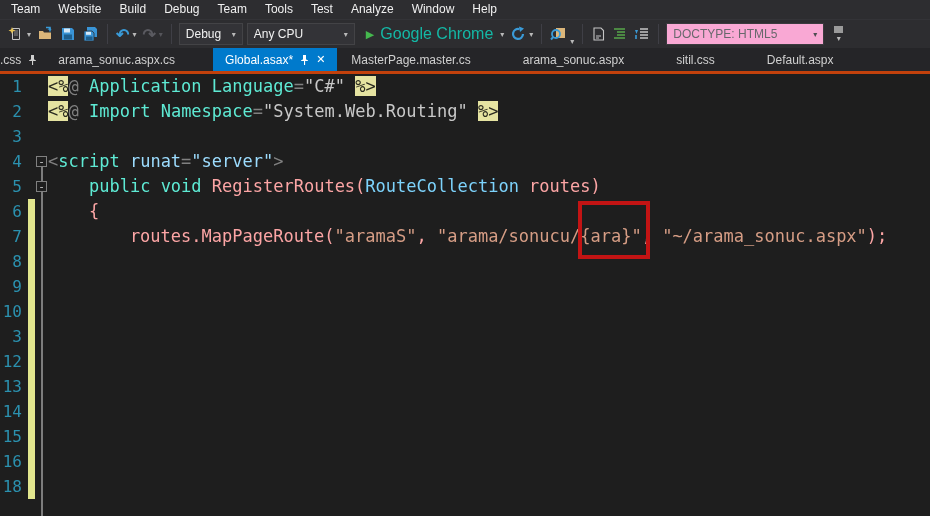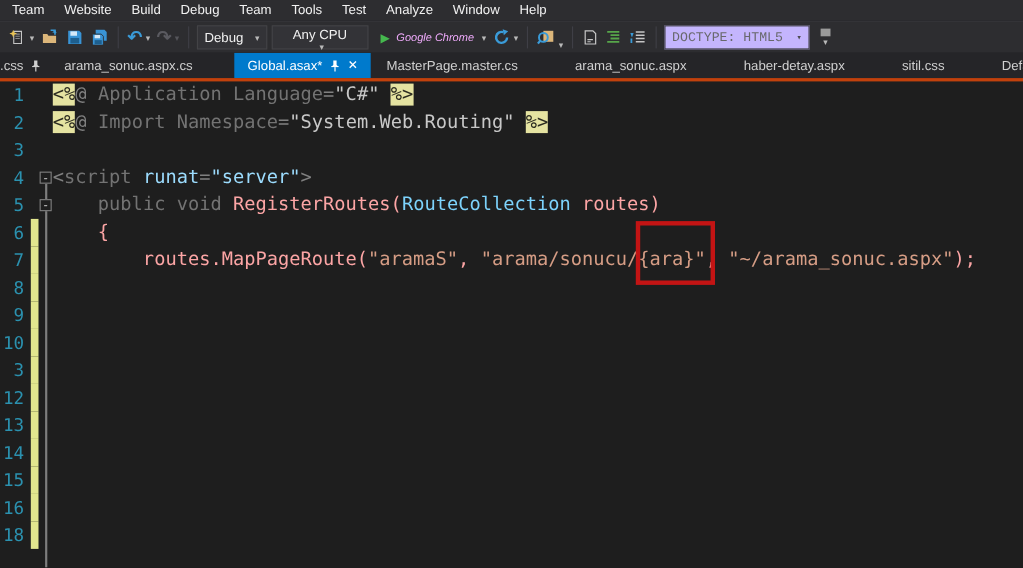--- a/index.html
+++ b/index.html
@@ -21,29 +21,29 @@
     display: flex; align-items: center; padding-left: 5px;
   }
   .tbtn { display: flex; align-items: center; height: 24px; padding: 0 3px; position: relative; }
   .chev { font-size: 8px; color: #b9b9b9; margin-left: 3px; }
   .chev.dis { color: #55555a; }
   .sep { width: 1px; height: 20px; background: #3f3f46; margin: 0 5px; flex: 0 0 1px; }
   .glyph { font-size: 15px; line-height: 15px; }
   .undo-glyph { color: #3a9bd8; font-weight: bold; font-size: 16px; }
   .redo-glyph { color: #5a5a60; font-weight: bold; font-size: 16px; }
   .play-glyph { color: #45b84e; font-size: 11px; margin-right: 6px; }
-  .run-label { color: #f0abfc; font-size: 10px; font-style: italic; }
+  .run-label { color: #14b8a6; font-size: 16px; }
   .combo {
     height: 22px; background: #333337; border: 1px solid #434346; color: #f1f1f1;
     font-size: 12px; display: flex; align-items: center; padding: 0 6px; margin: 0 2px;
   }
   .combo .clabel { flex: 1 1 auto; white-space: nowrap; }
   .combo-debug { width: 64px; }
-  .combo-platform { width: 88px; flex-direction: column; }
-  .combo-doctype { width: 132px; background: #c4b5fd; border-color: #3a3a3e; color: #68686c; font-family: Liberation Mono, monospace; }
+  .combo-platform { width: 108px; }
+  .combo-doctype { width: 158px; background: #f9a8d4; border-color: #3a3a3e; color: #68686c; }
   .combo-doctype .chev { color: #4c4c50; }
   .overflow-btn { display: flex; flex-direction: column; align-items: center; margin-left: 8px; }
   .overflow-btn .bar { width: 9px; height: 1px; background: #9a9a9a; margin-bottom: 1px; }
   .overflow-btn .chev { margin: 0; }
   
   .tabbar {
     height: 26px; background: #252528; display: flex; align-items: stretch;
     border-bottom: 3px solid #c2410c; overflow: hidden;
   }
   .tab {
@@ -73,21 +73,21 @@
   .fold {
     position: absolute; left: 1px; top: 7px; width: 11px; height: 11px;
     border: 1px solid #808080; background: #1e1e1e; color: #c8c8c8;
     font-size: 11px; line-height: 9px; text-align: center; z-index: 2;
   }
   .code { white-space: pre; }
   .guide { position: absolute; left: 41px; top: 93px; bottom: 0; width: 2px; background: #7d7d7d; z-index: 1; }
   .annotation { position: absolute; z-index: 3; border: 4px solid #c31414; }
   
   .tk-d { color: #808080; }
-  .tk-k { color: #737373; }
+  .tk-k { color: #5eead4; }
   .tk-a { color: #9cdcfe; }
   .tk-v { color: #c8c8c8; }
   .tk-p { color: #fca5a5; }
   .tk-s { color: #d69d85; }
   .tk-t { color: #7dd3fc; }
   .tk-y { background: #e5e3a1; color: #2b2b20; }
 </style>
 </head>
 <body>
 
@@ -225,23 +225,20 @@
       </svg>
       <span class="close-x">✕</span>
     </div>
     <div class="tab plain">
       <span class="tlabel">MasterPage.master.cs</span>
     </div>
     <div class="tab plain">
       <span class="tlabel">arama_sonuc.aspx</span>
     </div>
     <div class="tab plain">
-      <span class="tlabel">haber-detay.aspx</span>
-    </div>
-    <div class="tab plain">
       <span class="tlabel">sitil.css</span>
     </div>
     <div class="tab plain">
       <span class="tlabel">Default.aspx</span>
     </div>
   </div>
 
 <div class="editor">
   <div class="guide"></div>
   <div class="annotation" style="left: 578px; top: 127px; width: 72px; height: 58px; border-color: rgb(195, 20, 20);"></div>

